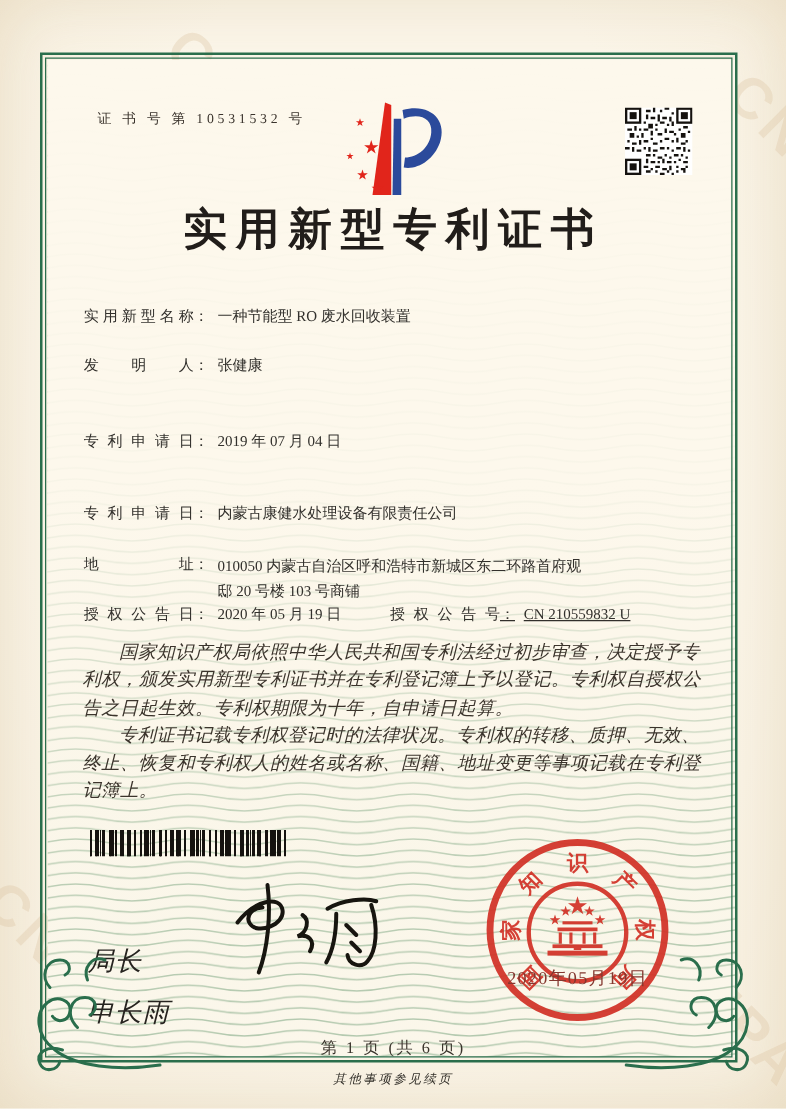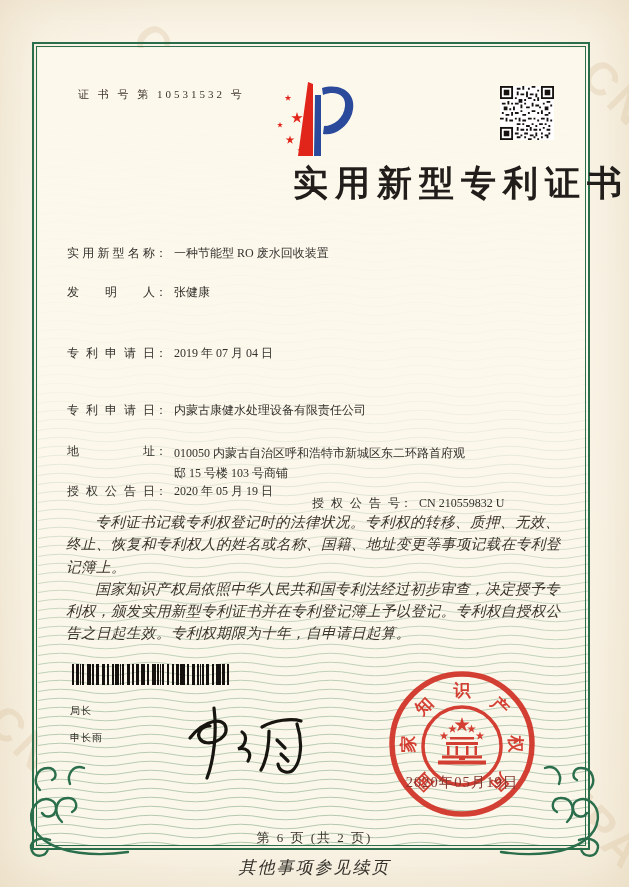--- a/index.html
+++ b/index.html
@@ -20,45 +20,45 @@
   .frame-inner{position:absolute;inset:2px;border:1px solid #2a6e4c;}
   .waves{position:absolute;left:38px;top:48px;z-index:2;pointer-events:none;}
   .corner{position:absolute;z-index:4;pointer-events:none;}
   .corner.bl{left:16px;top:756px;}
   .corner.br{left:498px;top:756px;transform:scaleX(-1);}
   
   .content{position:absolute;inset:0;z-index:3;color:#2e2a26;}
   .cert-no{position:absolute;left:78px;top:87px;font-size:11px;letter-spacing:3px;color:#3a332c;}
   .logo{position:absolute;left:268px;top:70px;}
   .qr{position:absolute;left:500px;top:86px;}
-  .title{position:absolute;left:0;top:160px;width:629px;text-align:right;
+  .title{position:absolute;left:0;top:160px;width:629px;text-align:center;
          font-size:35px;font-weight:bold;letter-spacing:7px;color:#211d1a;margin:0;}
   .row{position:absolute;left:67px;font-size:12px;white-space:nowrap;color:#32302c;}
   .flabel{display:inline-block;width:88px;text-align:justify;text-align-last:justify;}
   .fvalue{margin-left:7px;}
   .fvalue.wrap{display:inline-block;vertical-align:top;white-space:pre-line;line-height:20px;}
-  .pair2{position:absolute;left:245px;top:12px;}
+  .pair2{position:absolute;left:245px;top:0;text-decoration:underline;}
   .paras{position:absolute;left:66px;top:511px;width:498px;
          font-style:italic;font-size:14.6px;line-height:22.3px;color:#3b342c;letter-spacing:.4px;}
   .paras p{margin:0;text-indent:2em;}
   .barcode{position:absolute;left:72px;top:664px;width:160px;height:21px;
      background:
        repeating-linear-gradient(90deg,#15120f 0 2px,transparent 2px 5px),
        repeating-linear-gradient(90deg,#15120f 0 1px,transparent 1px 8px),
        repeating-linear-gradient(90deg,transparent 0 4px,#15120f 4px 6px,transparent 6px 13px);}
-  .director{position:absolute;left:70px;top:704px;
+  .director{position:absolute;left:70px;top:755px;
             font-family:"Liberation Sans","DejaVu Sans",sans-serif;
-            font-size:10px;color:#26231f;}
+            font-size:21px;color:#26231f;font-style:italic;}
   .director div{margin-bottom:13px;letter-spacing:1px;}
   .signature{position:absolute;left:176px;top:702px;}
   .seal{position:absolute;left:386px;top:668px;opacity:.93;}
   .page-num{position:absolute;left:0;top:829px;width:629px;text-align:center;
             font-size:13px;color:#3a342c;letter-spacing:2px;}
   .note{position:absolute;left:0;top:856px;width:629px;text-align:center;
-        font-style:italic;font-size:17px;color:#33302a;letter-spacing:2px;}
+        font-style:italic;font-size:10px;color:#33302a;letter-spacing:2px;}
 </style>
 </head>
 <body>
 
 <div class="page">
 
   <div class="wm" style="left:118px;top:60px">CNIPA</div>
   <div class="wm" style="left:356px;top:226px">CNIPA</div>
   <div class="wm" style="left:206px;top:520px">CNIPA</div>
   <div class="wm" style="left:-28px;top:742px">CNIPA</div>
@@ -151,32 +151,32 @@
       <span class="flabel">发明人</span><span>：</span><span class="fvalue">张健康</span>
     </div>
     <div class="row" style="top:345px">
       <span class="flabel">专利申请日</span><span>：</span><span class="fvalue">2019 年 07 月 04 日</span>
     </div>
     <div class="row" style="top:402px">
       <span class="flabel">专利申请日</span><span>：</span><span class="fvalue">内蒙古康健水处理设备有限责任公司</span>
     </div>
     <div class="row" style="top:443px">
       <span class="flabel">地址</span><span>：</span><span class="fvalue wrap">010050 内蒙古自治区呼和浩特市新城区东二环路首府观
-邸 15 号楼 103 号商铺</span>
+邸 20 号楼 103 号商铺</span>
     </div>
     <div class="row" style="top:483px;width:497px">
       <span class="flabel">授权公告日</span><span>：</span><span class="fvalue">2020 年 05 月 19 日</span>
       <span class="pair2">
         <span class="flabel">授权公告号</span><span>：</span><span class="fvalue">CN 210559832 U</span>
       </span>
     </div>
 
     <div class="paras">
+      <p>国家知识产权局依照中华人民共和国专利法经过初步审查，决定授予专利权，颁发实用新型专利证书并在专利登记簿上予以登记。专利权自授权公告之日起生效。专利权期限为十年，自申请日起算。</p>
       <p>专利证书记载专利权登记时的法律状况。专利权的转移、质押、无效、终止、恢复和专利权人的姓名或名称、国籍、地址变更等事项记载在专利登记簿上。</p>
-      <p>国家知识产权局依照中华人民共和国专利法经过初步审查，决定授予专利权，颁发实用新型专利证书并在专利登记簿上予以登记。专利权自授权公告之日起生效。专利权期限为十年，自申请日起算。</p>
     </div>
 
     <div class="barcode"></div>
 
     <div class="director">
       <div>局长</div>
       <div>申长雨</div>
     </div>
 
     <svg class="signature" width="140" height="88" viewBox="0 0 140 88">
@@ -221,17 +221,17 @@
           <rect x="4" y="0" width="2.5" height="9"></rect>
           <rect x="12.5" y="0" width="2.5" height="9"></rect>
           <rect x="-20" y="9.5" width="40" height="3"></rect>
           <rect x="-24" y="14.5" width="48" height="4"></rect>
           <rect x="-3" y="10" width="6" height="4"></rect>
         </g>
       </g>
       <text x="76" y="119" text-anchor="middle" font-size="14.5" fill="#7c2a22" font-family="'Liberation Serif','DejaVu Serif',serif" letter-spacing="1">2020年05月19日</text>
     </svg>
 
-    <div class="page-num">第 6 页 (共 2 页)</div>
+    <div class="page-num">第 1 页 (共 6 页)</div>
     <div class="note">其他事项参见续页</div>
 
   </div>
 </div>
 
 </body></html>

